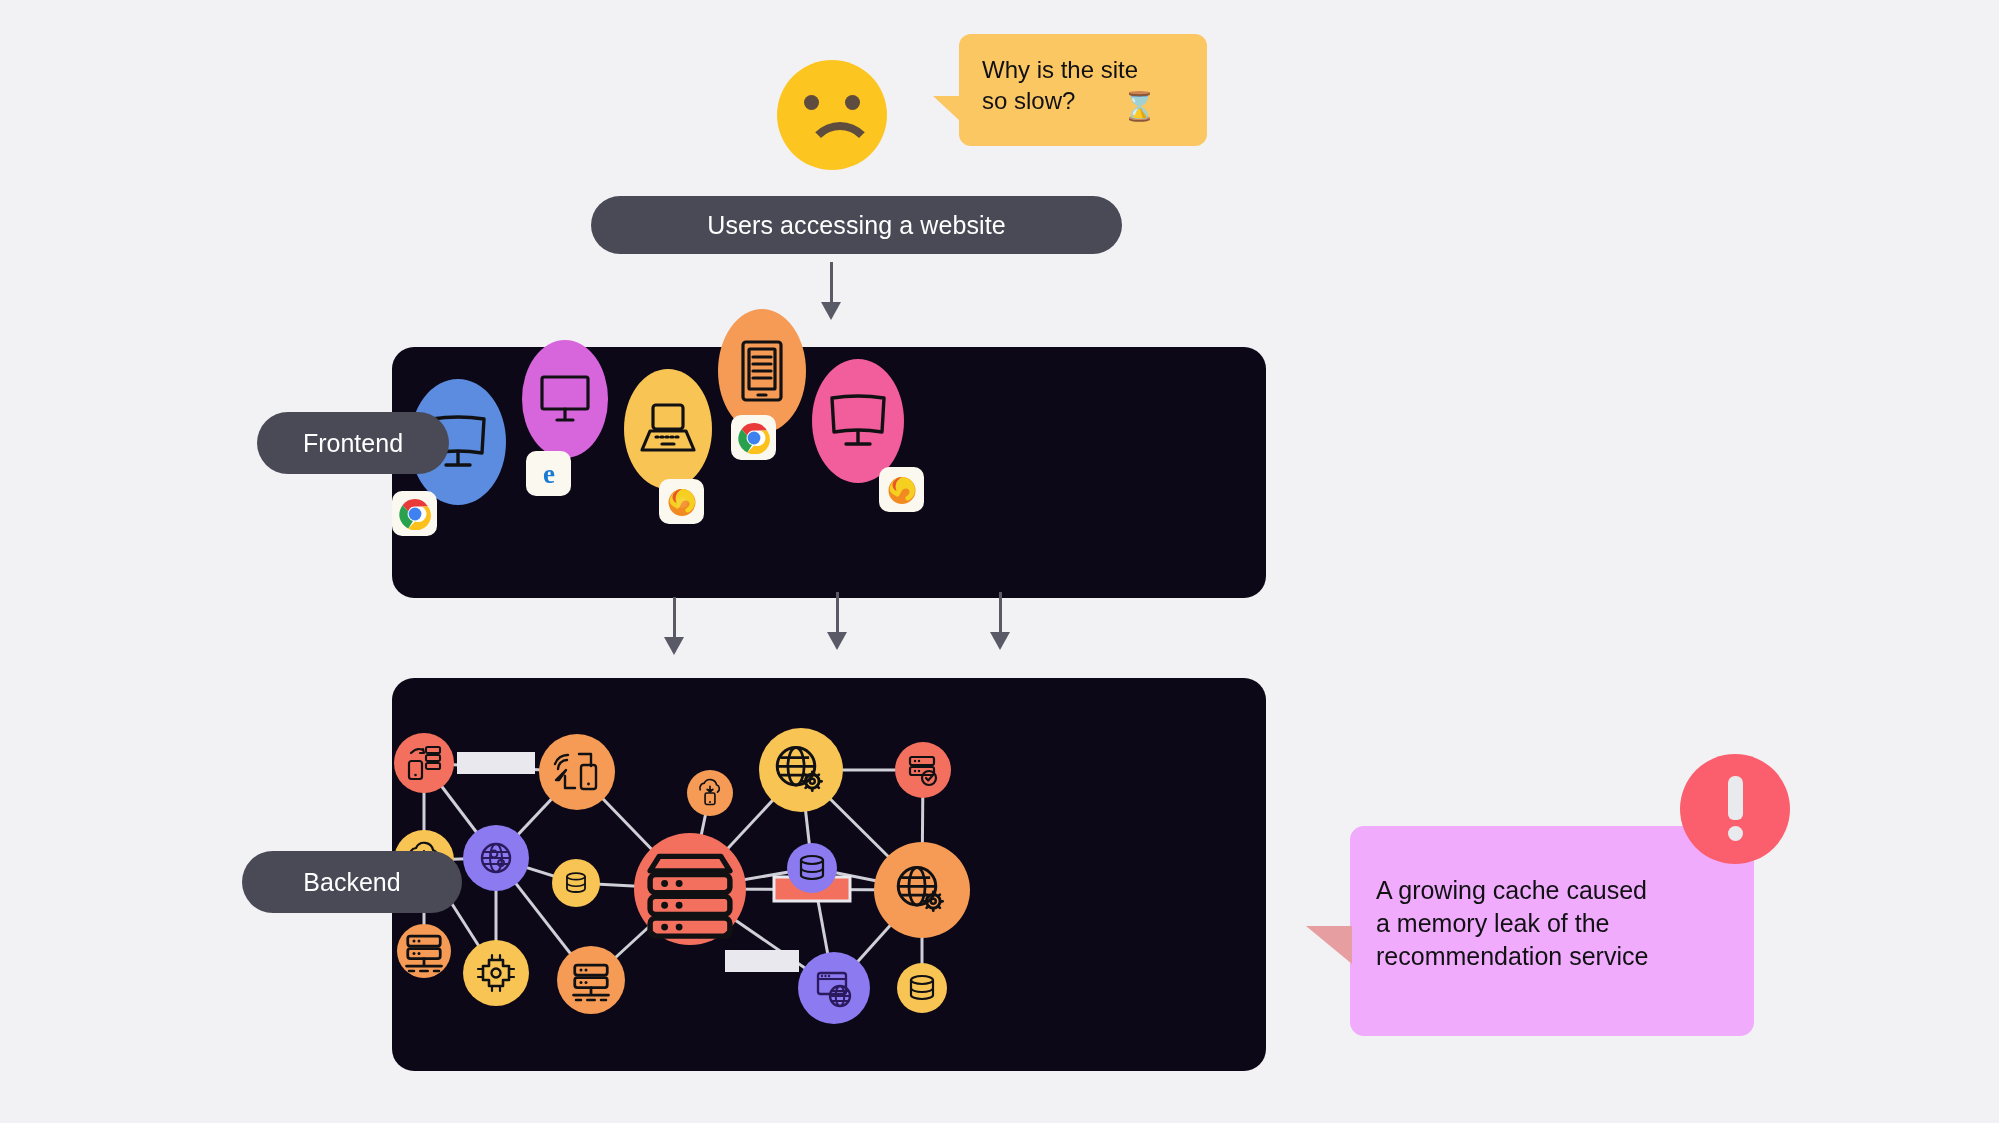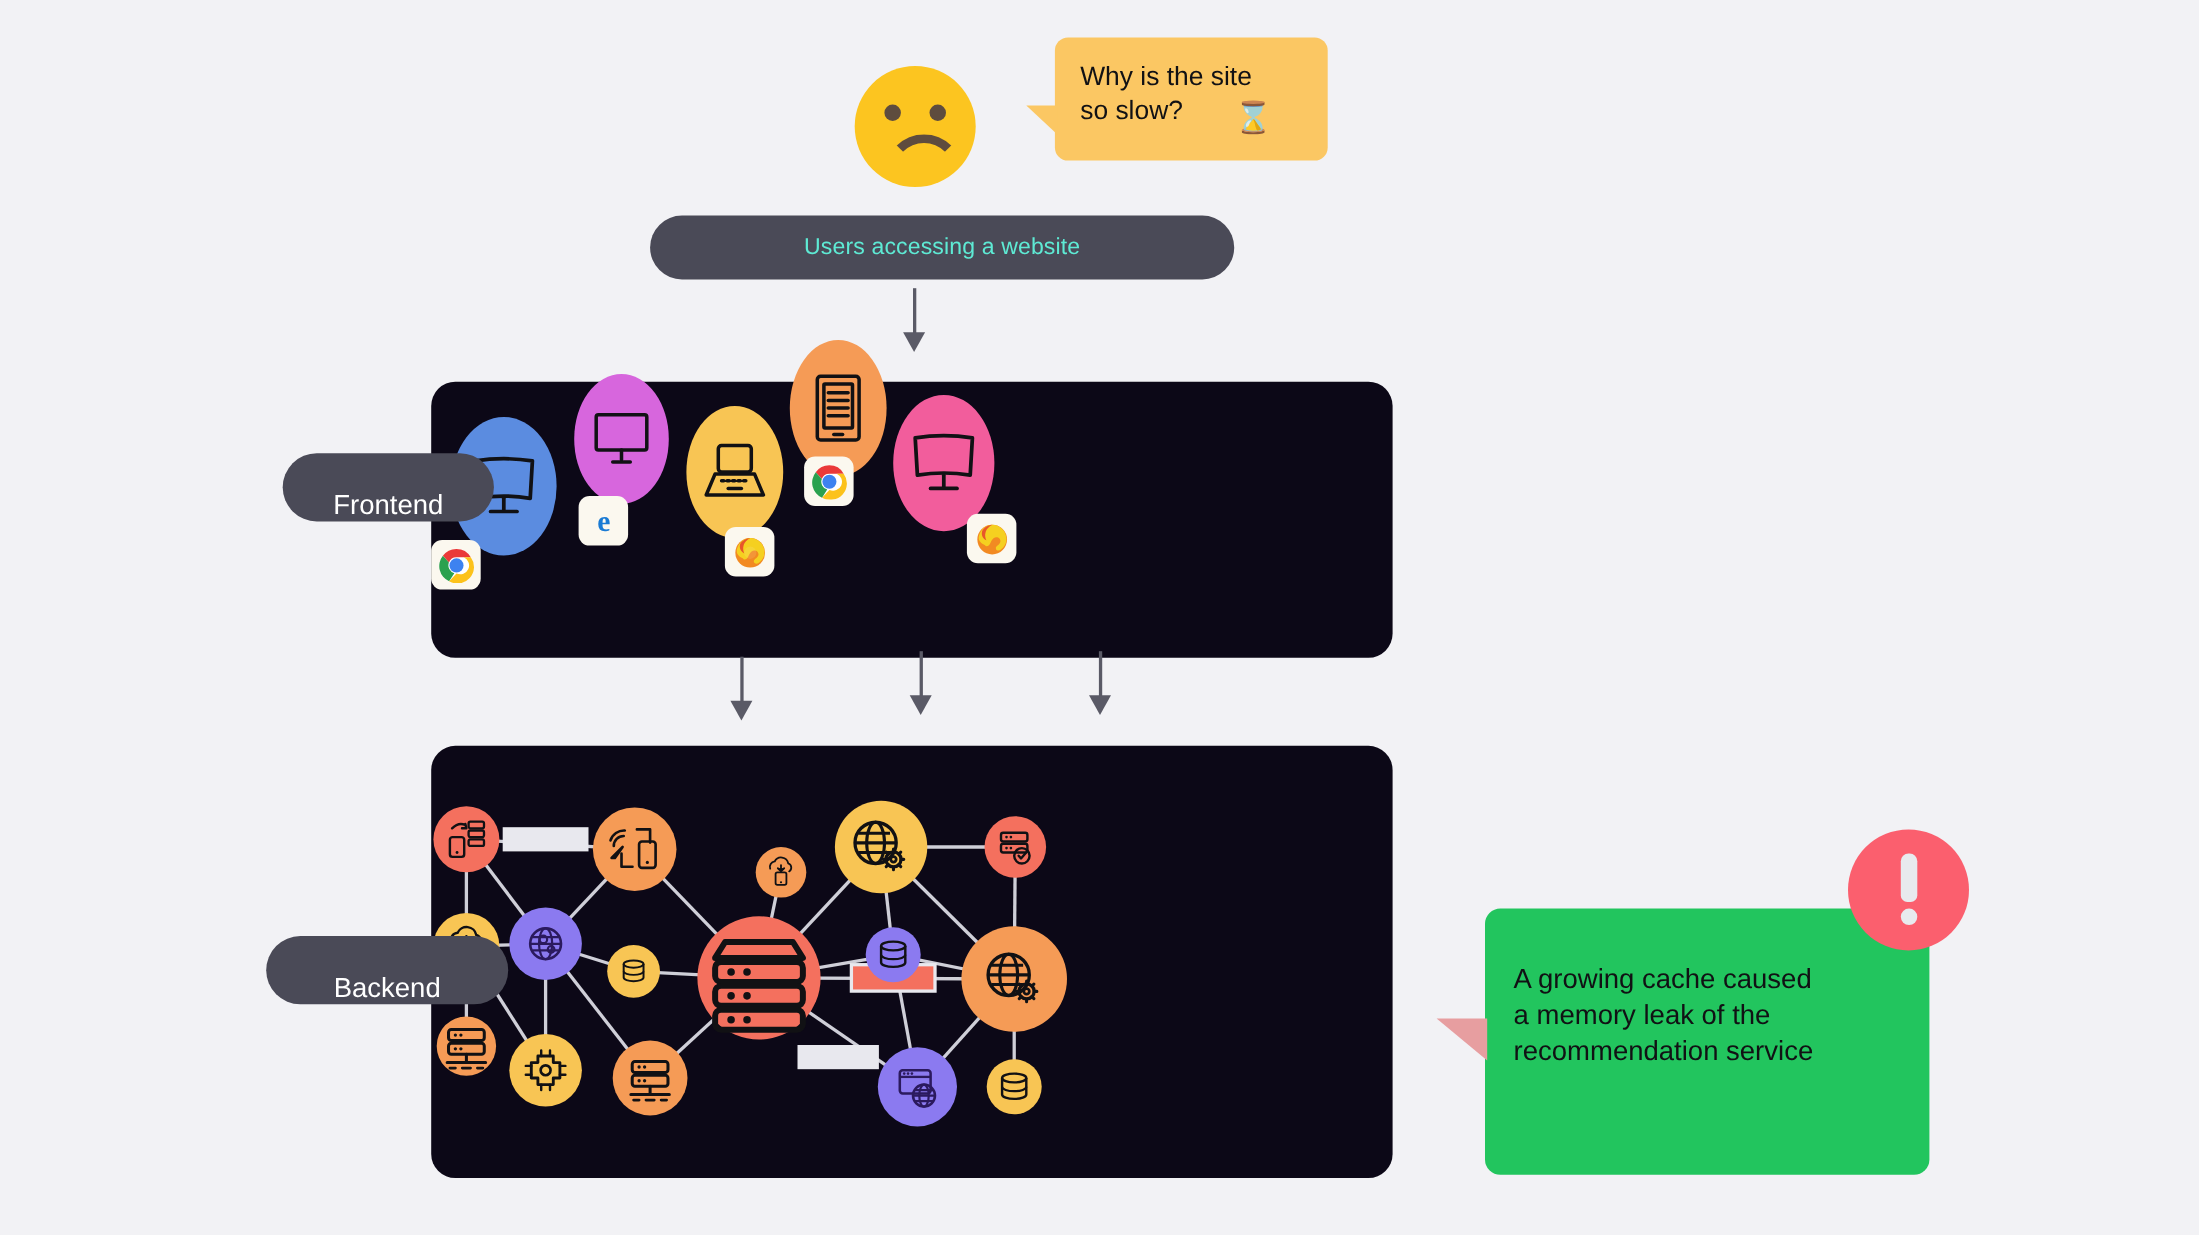--- a/index.html
+++ b/index.html
@@ -71,21 +71,21 @@
   }
 
   
   #users-pill {
     left: 591px; top: 182px; width: 531px; height: 58px;
     background: #4a4a57;
     border-radius: 29px;
     display: flex; align-items: center; justify-content: center;
   }
   #users-pill .txt {
-    color: #5eead4; font-size: 21px; letter-spacing: .1px;
+    color: #ffffff; font-size: 25px; letter-spacing: .1px;
   }
 
   
   .arrow-shaft {
     width: 3px; background: #5a5a66;
   }
   .arrow-head {
     width: 0; height: 0;
     border-left: 10px solid transparent;
     border-right: 10px solid transparent;
@@ -108,21 +108,21 @@
     border-radius: 22px;
   }
   #frontend-panel { left: 392px; top: 333px; width: 874px; height: 251px; }
   #backend-panel  { left: 392px; top: 664px; width: 874px; height: 393px; }
 
   
   .section-pill {
     background: #4a4a57;
     border-radius: 34px;
     height: 62px;
-    display: flex; align-items: flex-end; justify-content: center;
+    display: flex; align-items: center; justify-content: center;
     z-index: 6;
   }
   .section-pill .txt { color: #ffffff; font-size: 25px; }
   #frontend-pill { left: 257px; top: 398px; width: 192px; }
   #backend-pill  { left: 242px; top: 837px; width: 220px; }
 
   
   .device { position: absolute; border-radius: 50%; }
   .device .glyph {
     position: absolute; left: 0; top: 0; width: 100%; height: 100%;
@@ -133,22 +133,22 @@
     background: #fbf8ef; border-radius: 10px;
     display: flex; align-items: center; justify-content: center;
     z-index: 4;
   }
 
   
   #net-svg { left: 392px; top: 664px; }
 
   
   #error-bubble {
-    left: 1350px; top: 812px; width: 404px; height: 242px;
-    background: #22c55e;
+    left: 1350px; top: 812px; width: 404px; height: 210px;
+    background: #f0abfc;
     border-radius: 14px;
     z-index: 3;
   }
   #error-bubble .tail {
     position: absolute; left: -44px; top: 100px;
     width: 0; height: 0;
     border-top: 0 solid transparent;
     border-bottom: 38px solid transparent;
     border-right: 46px solid #e79ea0;
   }

